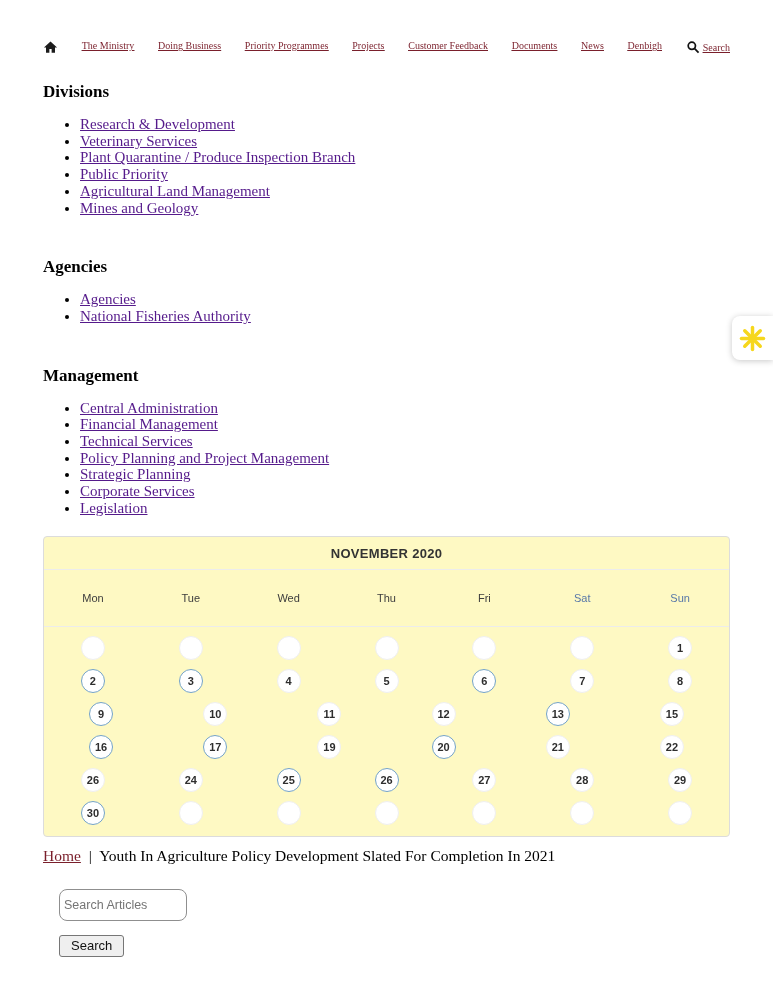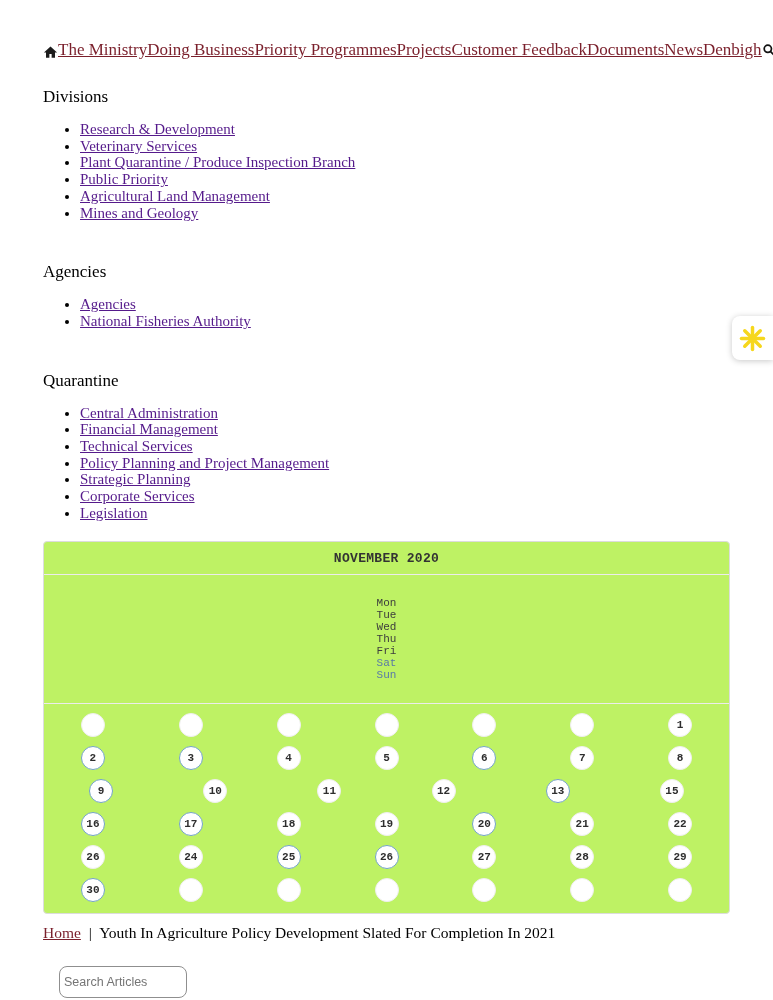--- a/index.html
+++ b/index.html
@@ -11,54 +11,54 @@
     color: #111;
     position: relative;
     overflow: hidden;
   }
   .page { padding: 40px 43px 0 43px; }
 
   
   .top-nav {
     display: flex;
     justify-content: space-between;
-    align-items: flex-end;
-    font-size: 17px;
+    align-items: flex-start;
+    font-size: 10px;
     white-space: nowrap;
     text-decoration: underline;
   }
   .nav-home { display: inline-flex; align-items: center; text-decoration: none; }
   .nav-link { color: #7a1f2b; text-decoration: underline; cursor: pointer; }
   .nav-search {
     color: #7a1f2b; display: inline-flex; align-items: center; gap: 3px;
     text-decoration: none; cursor: pointer;
   }
   .nav-search .search-label { text-decoration: underline; }
 
   
-  .sec-heading { font-size: 17px; font-weight: normal; margin: 41px 0 0 0; color: #000; }
+  .sec-heading { font-size: 17px; font-weight: bold; margin: 41px 0 0 0; color: #000; }
   .sec-heading.first { margin-top: 27px; }
   .link-list { margin: 14px 0 0 0; padding-left: 37px; list-style: disc; }
   .link-list li { font-size: 15px; line-height: 16.7px; color: #000; }
   .list-link { color: #551a8b; text-decoration: underline; cursor: pointer; }
 
   
   .calendar {
     margin-top: 19px;
     border: 1px solid #dcdcdc;
     border-radius: 4px;
-    font-family: Liberation Mono, monospace;
+    font-family: Liberation Sans, sans-serif;
     overflow: hidden;
-    background: #bef264;
+    background: #fef9c3;
   }
   .cal-title {
     text-align: center; font-size: 13px; font-weight: 600; color: #333;
     letter-spacing: .3px; padding: 9px 0 8px 0; border-bottom: 1px solid #ececec;
   }
-  .cal-weekdays { display: flex; padding: 22px 0; border-bottom: 1px solid #ececec; flex-direction: column; }
+  .cal-weekdays { display: flex; padding: 22px 0; border-bottom: 1px solid #ececec; }
   .cal-wd { flex: 1; text-align: center; font-size: 11px; color: #3d3d3d; }
   .cal-wd.weekend { color: #5878a8; }
   .cal-grid { padding: 5px 0 6px 0; }
   .cal-row { display: flex; }
   .cal-cell { flex: 1; height: 33px; display: flex; align-items: center; justify-content: center; }
   .day-circle {
     width: 24px; height: 24px; border-radius: 50%;
     display: flex; align-items: center; justify-content: center;
     font-size: 11px; font-weight: 600; color: #2e2e2e;
     border: 1px solid #efefef; background: #fff;
@@ -136,21 +136,21 @@
 
   <section>
     <h2 class="sec-heading">Agencies</h2>
     <ul class="link-list">
       <li><a class="list-link">Agencies</a></li>
       <li><a class="list-link">National Fisheries Authority</a></li>
     </ul>
   </section>
 
   <section>
-    <h2 class="sec-heading">Quarantine</h2>
+    <h2 class="sec-heading">Management</h2>
     <ul class="link-list">
       <li><a class="list-link">Central Administration</a></li>
       <li><a class="list-link">Financial Management</a></li>
       <li><a class="list-link">Technical Services</a></li>
       <li><a class="list-link">Policy Planning and Project Management</a></li>
       <li><a class="list-link">Strategic Planning</a></li>
       <li><a class="list-link">Corporate Services</a></li>
       <li><a class="list-link">Legislation</a></li>
     </ul>
   </section>
@@ -234,23 +234,20 @@
           </div>
         </div>
         <div class="cal-row">
           <div class="cal-cell">
             <span class="day-circle event">16</span>
           </div>
           <div class="cal-cell">
             <span class="day-circle event">17</span>
           </div>
           <div class="cal-cell">
-            <span class="day-circle">18</span>
-          </div>
-          <div class="cal-cell">
             <span class="day-circle">19</span>
           </div>
           <div class="cal-cell">
             <span class="day-circle event">20</span>
           </div>
           <div class="cal-cell">
             <span class="day-circle">21</span>
           </div>
           <div class="cal-cell">
             <span class="day-circle">22</span>

